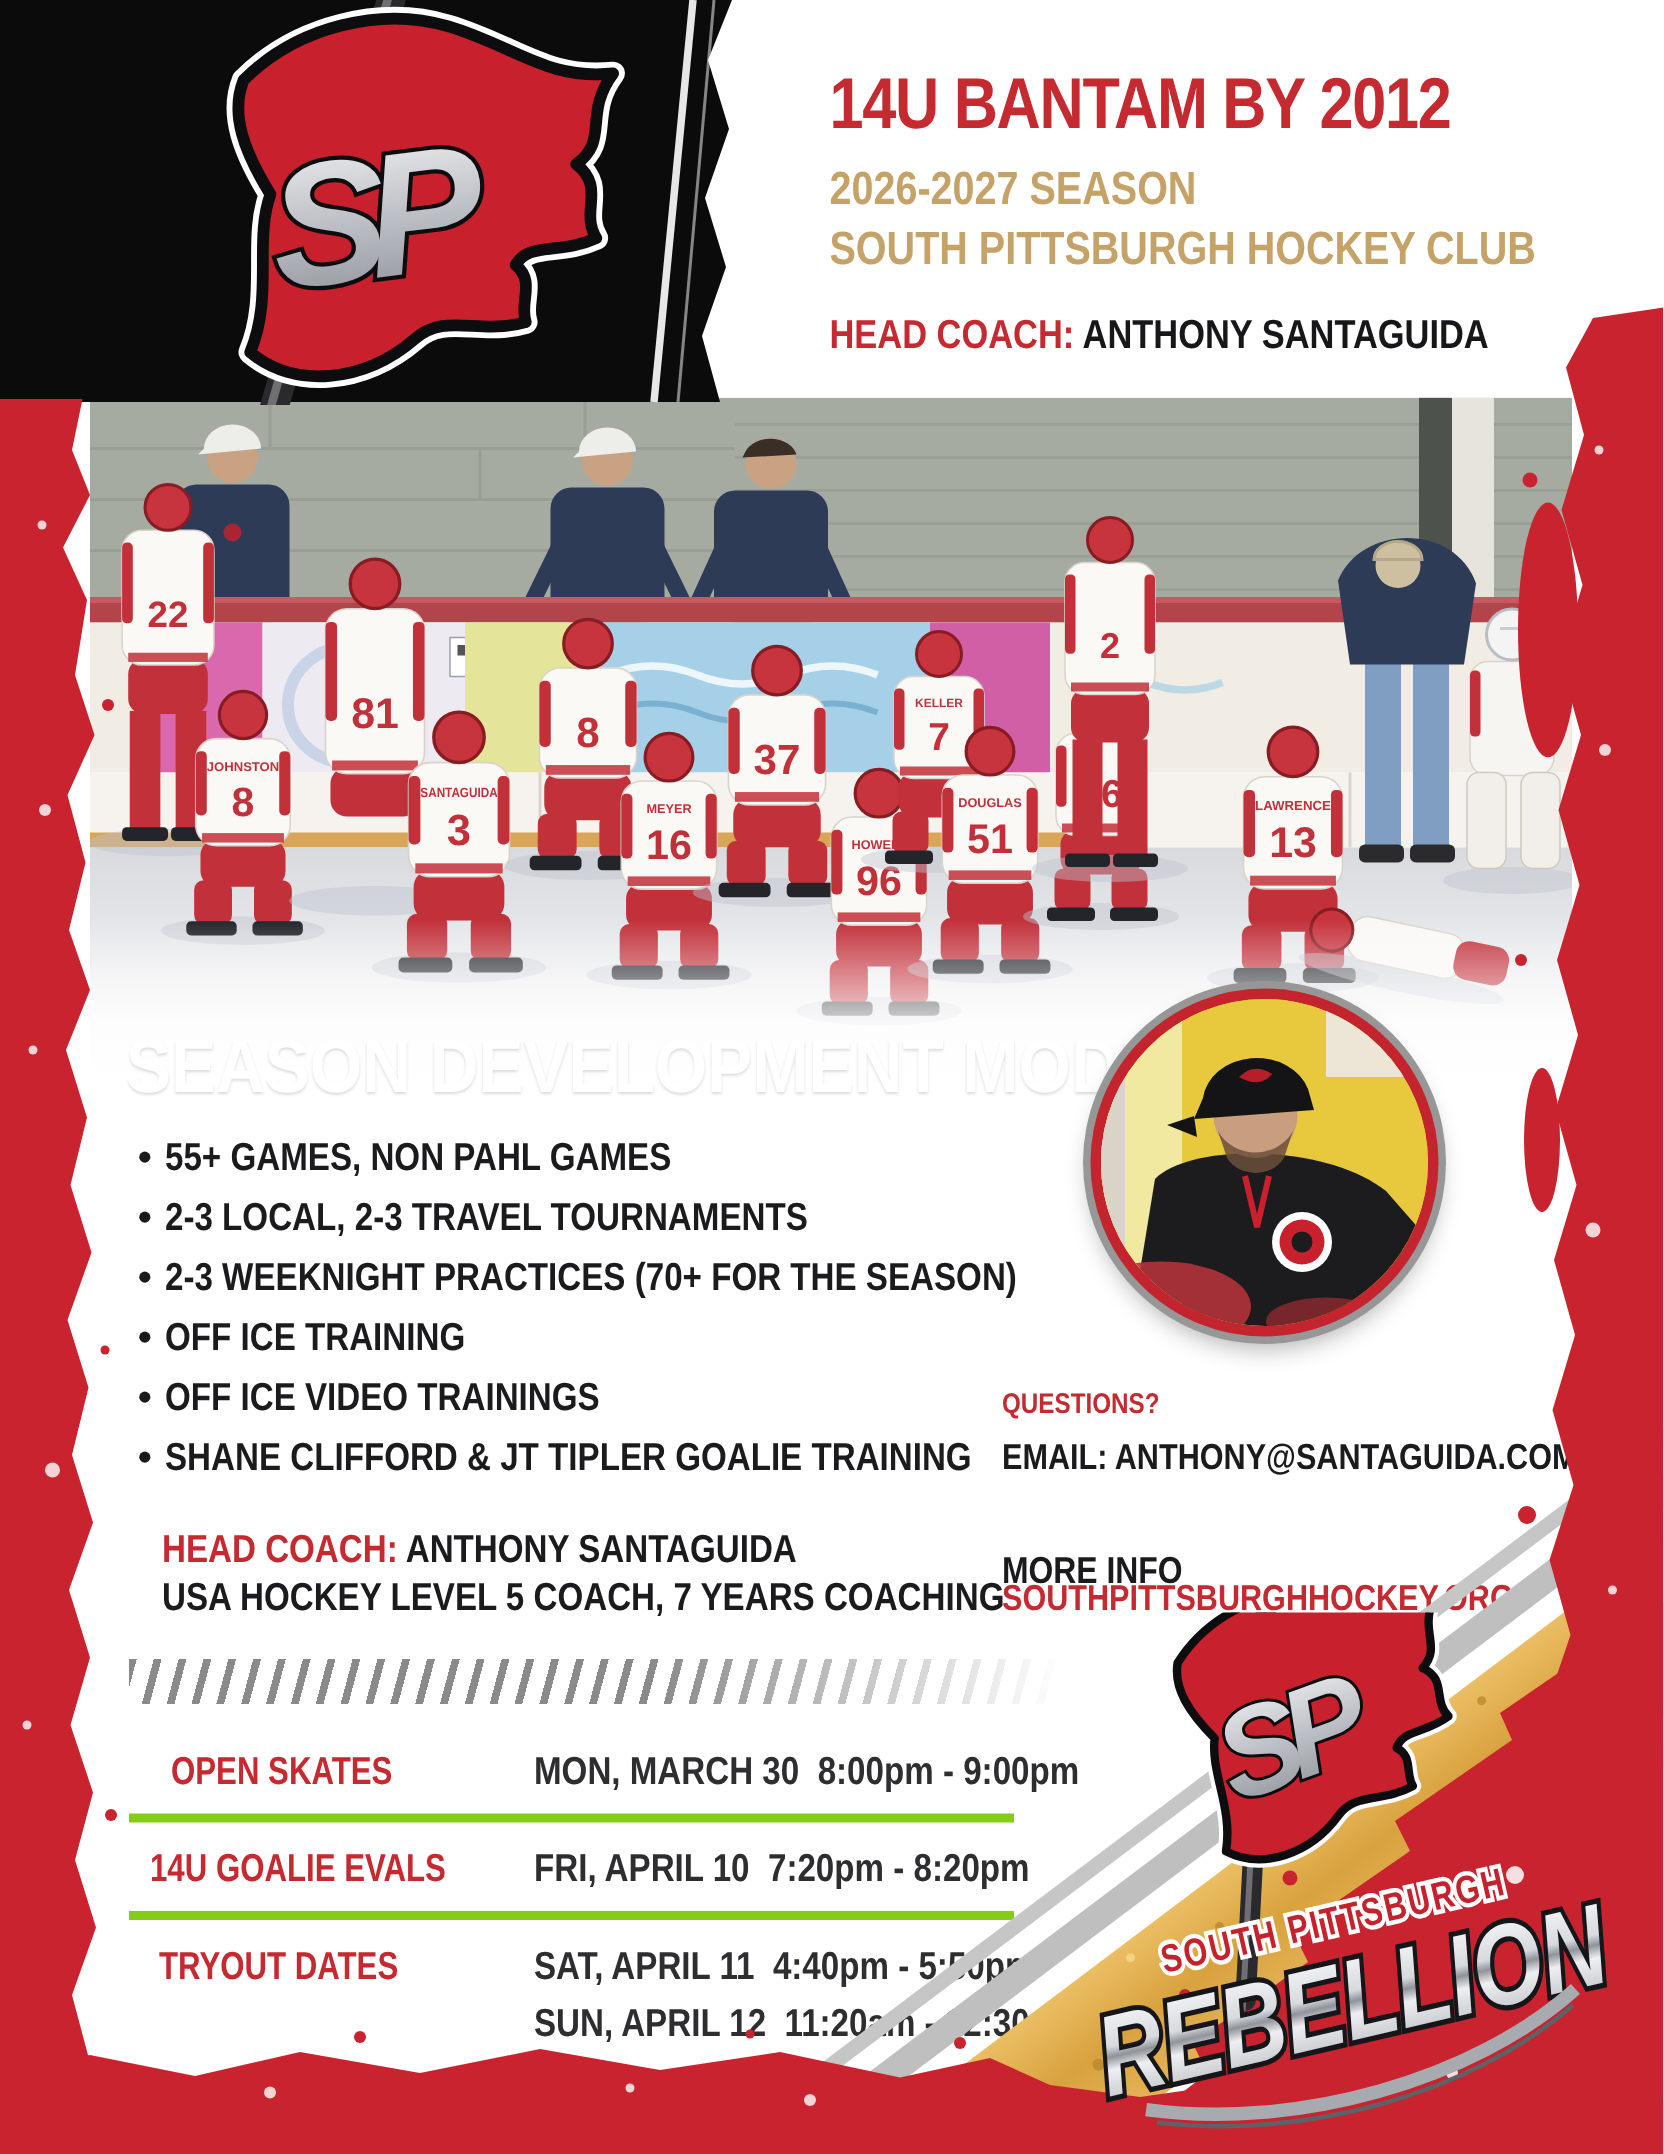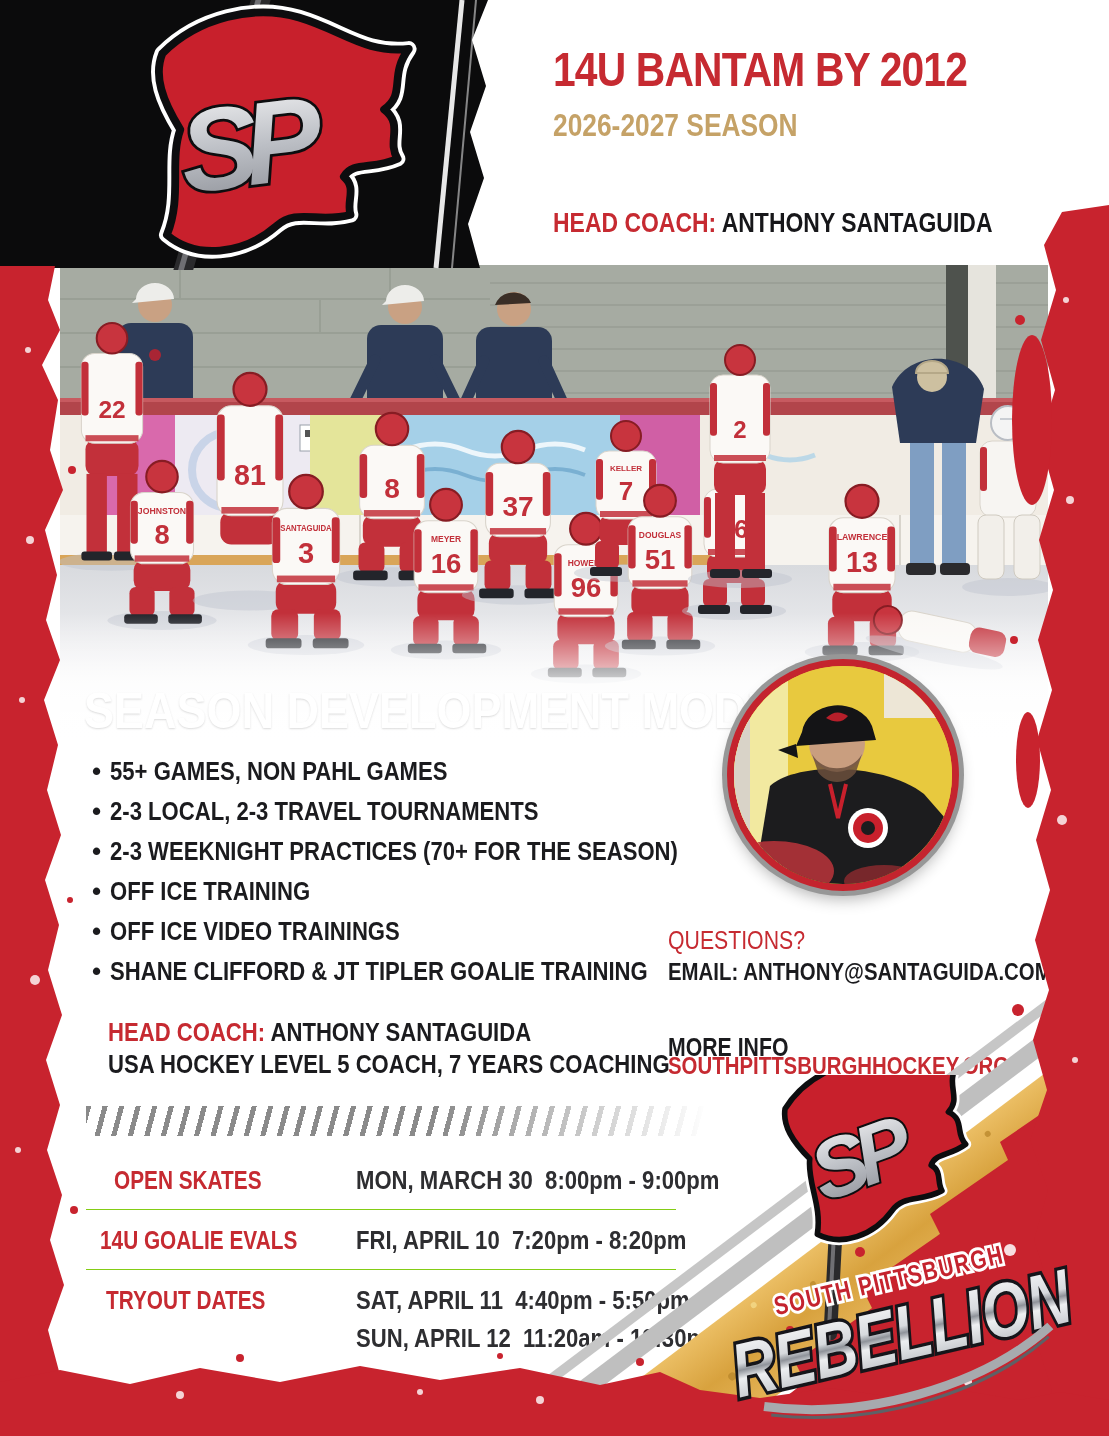--- a/index.html
+++ b/index.html
@@ -19,37 +19,37 @@
     background:linear-gradient(to bottom,rgba(255,255,255,0) 0%,rgba(255,255,255,.82) 55%,#fff 100%);}
   .sdm-heading{left:84px;top:682px;font-size:50px;font-weight:bold;color:#fff;z-index:3;
     text-shadow:0 1px 2px rgba(60,60,60,.18);}
   .sdm-heading .sx{transform:scaleX(.9);}
   
   #bullets{left:92px;top:758px;margin:0;padding:0;list-style:none;z-index:2;}
   #bullets li{position:relative;padding-left:18px;margin-bottom:13px;font-size:26px;font-weight:bold;color:#1B1B1E;line-height:27px;}
   #bullets li::before{content:"\2022";position:absolute;left:0;top:0;color:#1B1B1E;}
   .coach-block{left:108px;top:1016px;font-size:26px;font-weight:bold;color:#1B1B1E;line-height:32px;z-index:2;}
   
-  .q-label{left:668px;top:926px;font-size:25px;font-weight:normal;color:#C62A31;}
+  .q-label{left:668px;top:926px;font-size:19px;font-weight:bold;color:#C62A31;}
   .q-email{left:668px;top:958px;font-size:24px;font-weight:bold;color:#1B1B1E;}
   .m-label{left:668px;top:1033px;font-size:25px;font-weight:bold;color:#1B1B1E;}
   .m-site{left:668px;top:1052px;font-size:24px;font-weight:bold;color:#C62A31;}
   
   #coach-photo{left:727px;top:659px;width:218px;height:218px;border-radius:50%;
     border:7px solid #C4242E;box-shadow:0 0 0 5px #979797,0 8px 16px rgba(0,0,0,.3);
     overflow:hidden;z-index:4;background:#E8C93E;}
   
   #divider-stripes{left:86px;top:1106px;width:640px;height:30px;z-index:2;
     background:repeating-linear-gradient(105deg,#8a8a8a 0 5px,transparent 5px 16px);
     -webkit-mask-image:linear-gradient(to right,#000 0%,#000 55%,transparent 97%);
     mask-image:linear-gradient(to right,#000 0%,#000 55%,transparent 97%);}
   
   #schedule{left:86px;top:1150px;width:590px;z-index:2;}
   .srow{display:flex;padding:11px 0 10px 14px;}
-  .srow + .srow{border-top:1px solid #84cc16;}
+  .srow + .srow{border-top:6px solid #84cc16;}
   .slabel{width:212px;flex:0 0 212px;font-size:26px;font-weight:bold;color:#C62A31;line-height:38px;text-align:center;}
   .slabel .sx{transform:scaleX(.8);}
   .sdetail{font-size:26px;font-weight:bold;color:#2E2E31;margin-left:44px;}
   .sline{line-height:38px;white-space:pre;}
   .sline .sx{white-space:pre;}
   svg text{font-family:"Liberation Sans",sans-serif;}
   .z1{z-index:1}.z2{z-index:2}.z5{z-index:5}.z6{z-index:6}
 </style>
 </head>
 <body>
@@ -98,20 +98,21 @@
     <polygon points="0,0 488,0 472,40 486,86 470,132 484,178 468,224 480,268 0,268" fill="#0B0B0C"></polygon>
     <line x1="462" y1="0" x2="436" y2="268" stroke="#fff" stroke-width="5" opacity=".9"></line>
     <line x1="476" y1="0" x2="452" y2="268" stroke="#fff" stroke-width="2" opacity=".5"></line>
     <g>
       <use href="#spflag" transform="translate(75,-16) scale(1.12)"></use>
     </g>
   </svg>
 
   <div class="abs z2 hdr-title"><span class="sx">14U BANTAM BY 2012</span></div>
   <div class="abs z2 hdr-season"><span class="sx">2026-2027 SEASON</span></div>
+  <div class="abs z2 hdr-club"><span class="sx">SOUTH PITTSBURGH HOCKEY CLUB</span></div>
   <div class="abs z2 hdr-coach">
     <span class="sx"><span class="red-t">HEAD COACH:</span> <span>ANTHONY SANTAGUIDA</span></span>
   </div>
 
   <div class="abs z1" id="photo">
     <svg width="988" height="478" viewBox="0 0 988 478">
 
       <rect x="0" y="0" width="988" height="150" fill="#A6ABA2"></rect>
       <g stroke="#949A90" stroke-width="2" opacity=".7">
         <line x1="0" y1="34" x2="430" y2="34"></line>

